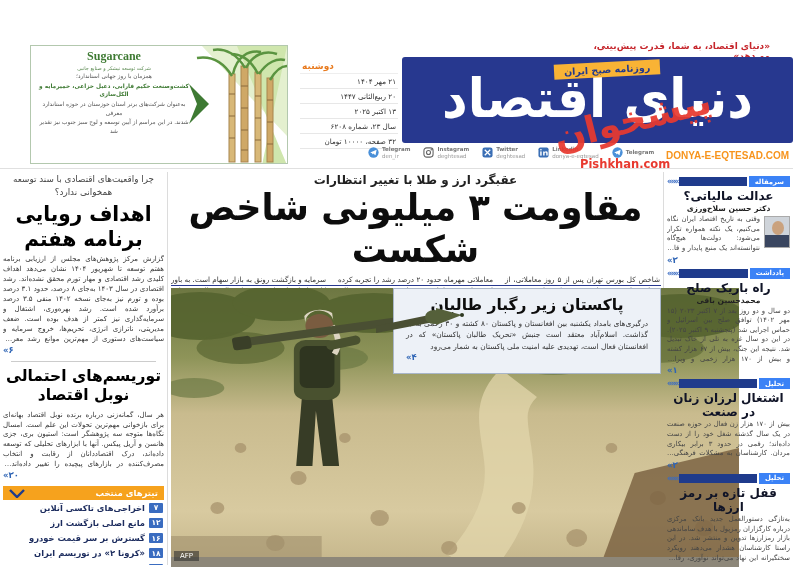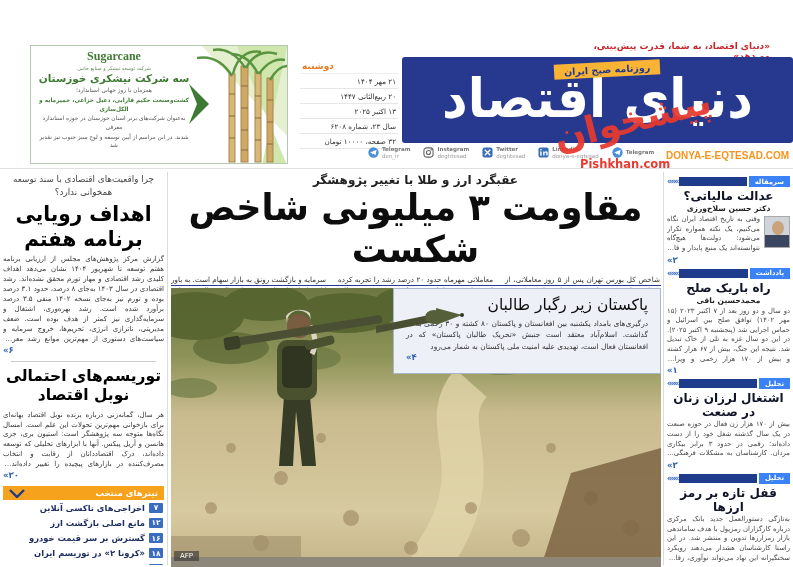--- a/index.html
+++ b/index.html
@@ -43,28 +43,28 @@
   
   .lead { position:absolute; left:171px; top:173px; width:489px; }
   .lead-kicker { text-align:center; font-size:12px; font-weight:bold; color:#222; }
   .lead-headline { text-align:center; font-size:35px; font-weight:bold; color:#0d0d0d; margin-top:1px; transform:scaleY(1.05); }
   .lead-body { margin-top:7px; column-count:3; column-gap:12px; font-size:7.2px; color:#333; text-align:justify; line-height:1.5; height:46px; overflow:hidden; }
   .lead-foot { display:flex; justify-content:flex-end; }
   .pmark { color:#2e64b5; font-weight:bold; font-size:8.5px; direction:ltr; text-align:left; }
   .lead-rule { position:absolute; left:171px; top:285px; width:490px; border-top:1px solid #27388f; }
 
   
-  .photo { position:absolute; left:171px; top:288px; width:490px; height:279px; overflow:hidden; background:#cbbd92; }
+  .photo { position:absolute; left:171px; top:288px; width:568px; height:279px; overflow:hidden; background:#cbbd92; }
   .photo svg { display:block; width:100%; height:100%; }
   .photo-credit { position:absolute; left:3px; bottom:6px; background:rgba(40,40,40,.55); color:#fff; font-size:7px; padding:1px 6px; direction:ltr; }
   .rpg-tip { position:absolute; left:376px; top:300px; width:90px; height:38px; z-index:6; }
 
   
   .pak { position:absolute; left:393px; top:288px; width:268px; height:86px; background:#edf1f7; border:1px solid #a9b6c9; z-index:5; padding:7px 12px 4px; }
-  .pak-title { font-size:15.5px; font-weight:normal; color:#0d0d0d; }
+  .pak-title { text-align:center; font-size:15.5px; font-weight:bold; color:#0d0d0d; }
   .pak-body { margin-top:4px; font-size:7.4px; color:#333; text-align:justify; line-height:1.55; }
 
   
   .left-col { position:absolute; left:3px; top:173px; width:161px; height:392px; overflow:hidden; }
   .lc-kicker { text-align:center; font-size:8.8px; color:#444; line-height:1.5; }
   .lc-title1 { text-align:center; font-size:20px; font-weight:bold; color:#000; line-height:1.2; margin-top:3px; transform:scaleY(1.05); }
   .lc-body { margin-top:5px; font-size:7px; color:#333; text-align:justify; line-height:1.42; display:-webkit-box; -webkit-box-orient:vertical; overflow:hidden; }
   .clamp9 { -webkit-line-clamp:9; max-height:90px; }
   .clamp6 { -webkit-line-clamp:6; max-height:60px; }
   .lc-div { border-top:1px solid #ccc; margin:6px 8px 5px; }
@@ -129,21 +129,20 @@
         <path d="M78,22 C70,8 58,2 46,4"></path>
         <path d="M79,22 C86,8 98,4 110,8"></path>
         <path d="M91,28 C84,14 74,8 64,8"></path>
         <path d="M92,28 C100,16 110,12 118,14"></path>
         <path d="M103,34 C110,22 116,20 120,20"></path>
       </g>
     </svg>
     <div class="ad-text">
       <div class="ad-logo">Sugarcane</div>
       <div class="ad-company">شرکت توسعه نیشکر و صنایع جانبی</div>
-      <div class="ad-h">سه شرکت نیشکری خوزستان</div>
       <div class="ad-s">همزمان با روز جهانی استاندارد؛</div>
       <div class="ad-s green">کشت‌وصنعت حکیم فارابی، دعبل خزاعی، خمیرمایه و الکل‌سازی</div>
       <div class="ad-s">به‌عنوان شرکت‌های برتر استان خوزستان در حوزه استاندارد معرفی</div>
       <div class="ad-s">شدند. در این مراسم از آیین توسعه و لوح سبز جنوب نیز تقدیر شد</div>
     </div>
   </div>
 
   <div class="date-block">
     <div class="weekday">دوشنبه</div>
     <div class="date-row">۲۱ مهر ۱۴۰۴</div>
@@ -217,21 +216,21 @@
   <div class="website">DONYA-E-EQTESAD.COM</div>
 
   <div class="watermark">پیشخوان</div>
   <div class="watermark-site">Pishkhan.com</div>
 
   <div class="header-rule"></div>
   <div class="vline" style="left:167px"></div>
   <div class="vline" style="left:663px"></div>
 
   <div class="lead">
-    <div class="lead-kicker">عقبگرد ارز و طلا با تغییر پژوهشگر</div>
+    <div class="lead-kicker">عقبگرد ارز و طلا با تغییر انتظارات</div>
     <div class="lead-headline">مقاومت ۳ میلیونی شاخص شکست</div>
     <div class="lead-body">شاخص کل بورس تهران پس از ۵ روز معاملاتی، از سطح مقاومت ۳ میلیونی عبور کرد. این صعود در حالی رقم خورد که شاخص از کف ۲ میلیون و ۸۰۰ هزار واحدی در پایان شهریورماه، طی بیست روز معاملاتی مهرماه حدود ۲۰ درصد رشد را تجربه کرده است. ارزش معاملات نیز برای ششمین روز متوالی از مرز ۱۰ هزار میلیارد تومان عبور کرد؛ عاملی که به‌خطر تحلیلگران، نشانگر احیای جریان ورود سرمایه و بازگشت رونق به بازار سهام است. به باور کارشناسان، انتشار صورت‌های مالی مطلوب ۶ ماهه شرکت‌ها و عدم گسترش ریسک‌های سیاسی مهم‌ترین محرک‌های این افزایش بوده است. همزمان با رشد ۳.۲ درصدی شاخص کل در روز یکشنبه، نرخ دلار نیز با افت ۱.۸ درصدی به کانال ۱۱۱ هزار و ۸۰۰ تومان عقب‌نشینی کرد و قیمت طلا نیز کاهش یافت. برخی تحلیلگران معتقدند در صورت پایداری شرایط فعلی و سبک‌شدن سایه اخبار سیاسی و اقتصادی، می‌توان انتظار داشت روند صعودی بازار سهام و افت ارز و طلا در روزهای بعدی ادامه یابد.</div>
     <div class="lead-foot">
         <span class="pmark">«۱۳و۹</span>
       </div>
   </div>
   <div class="lead-rule"></div>
 
   <div class="photo">
     <svg viewBox="0 0 490 279" preserveAspectRatio="none">

